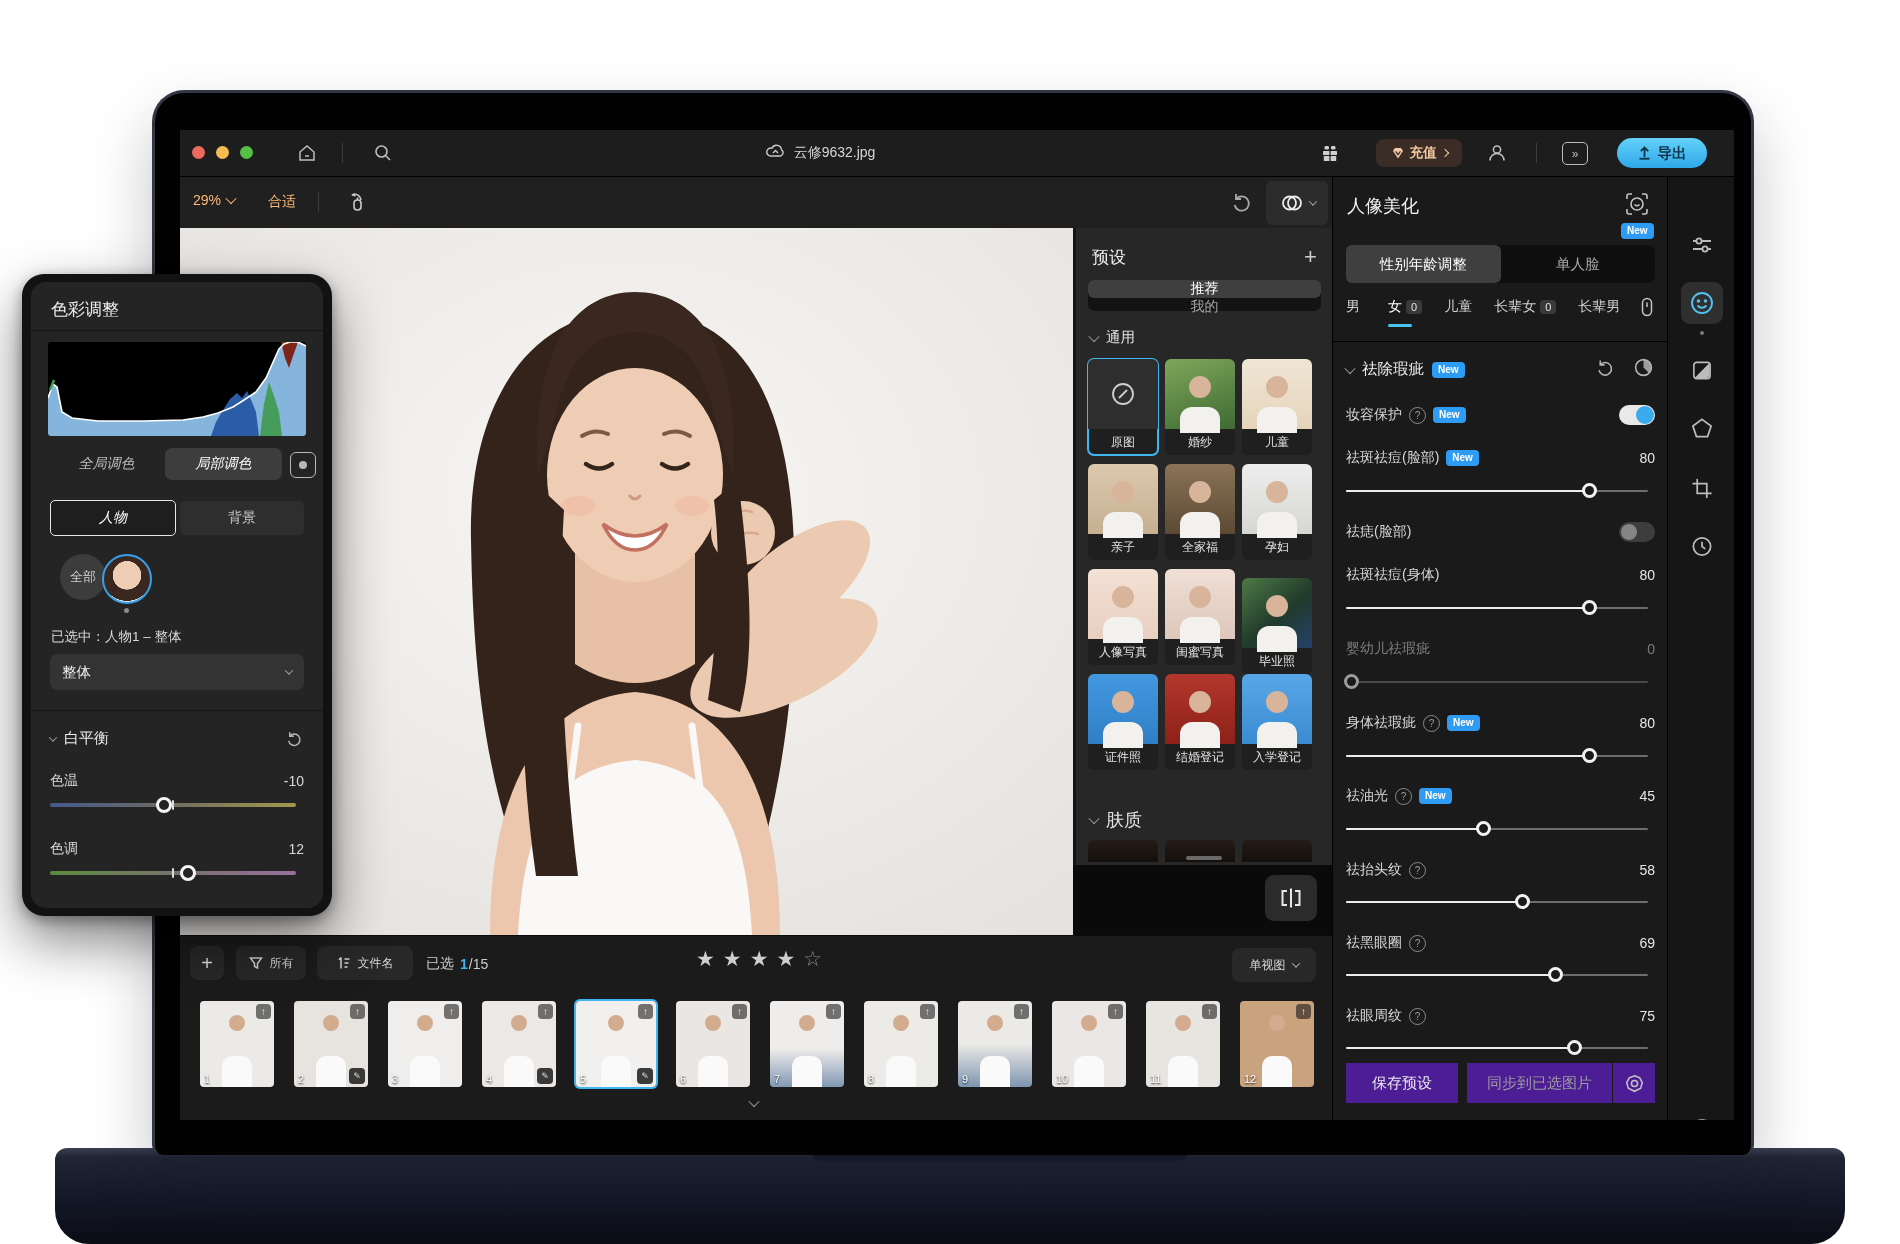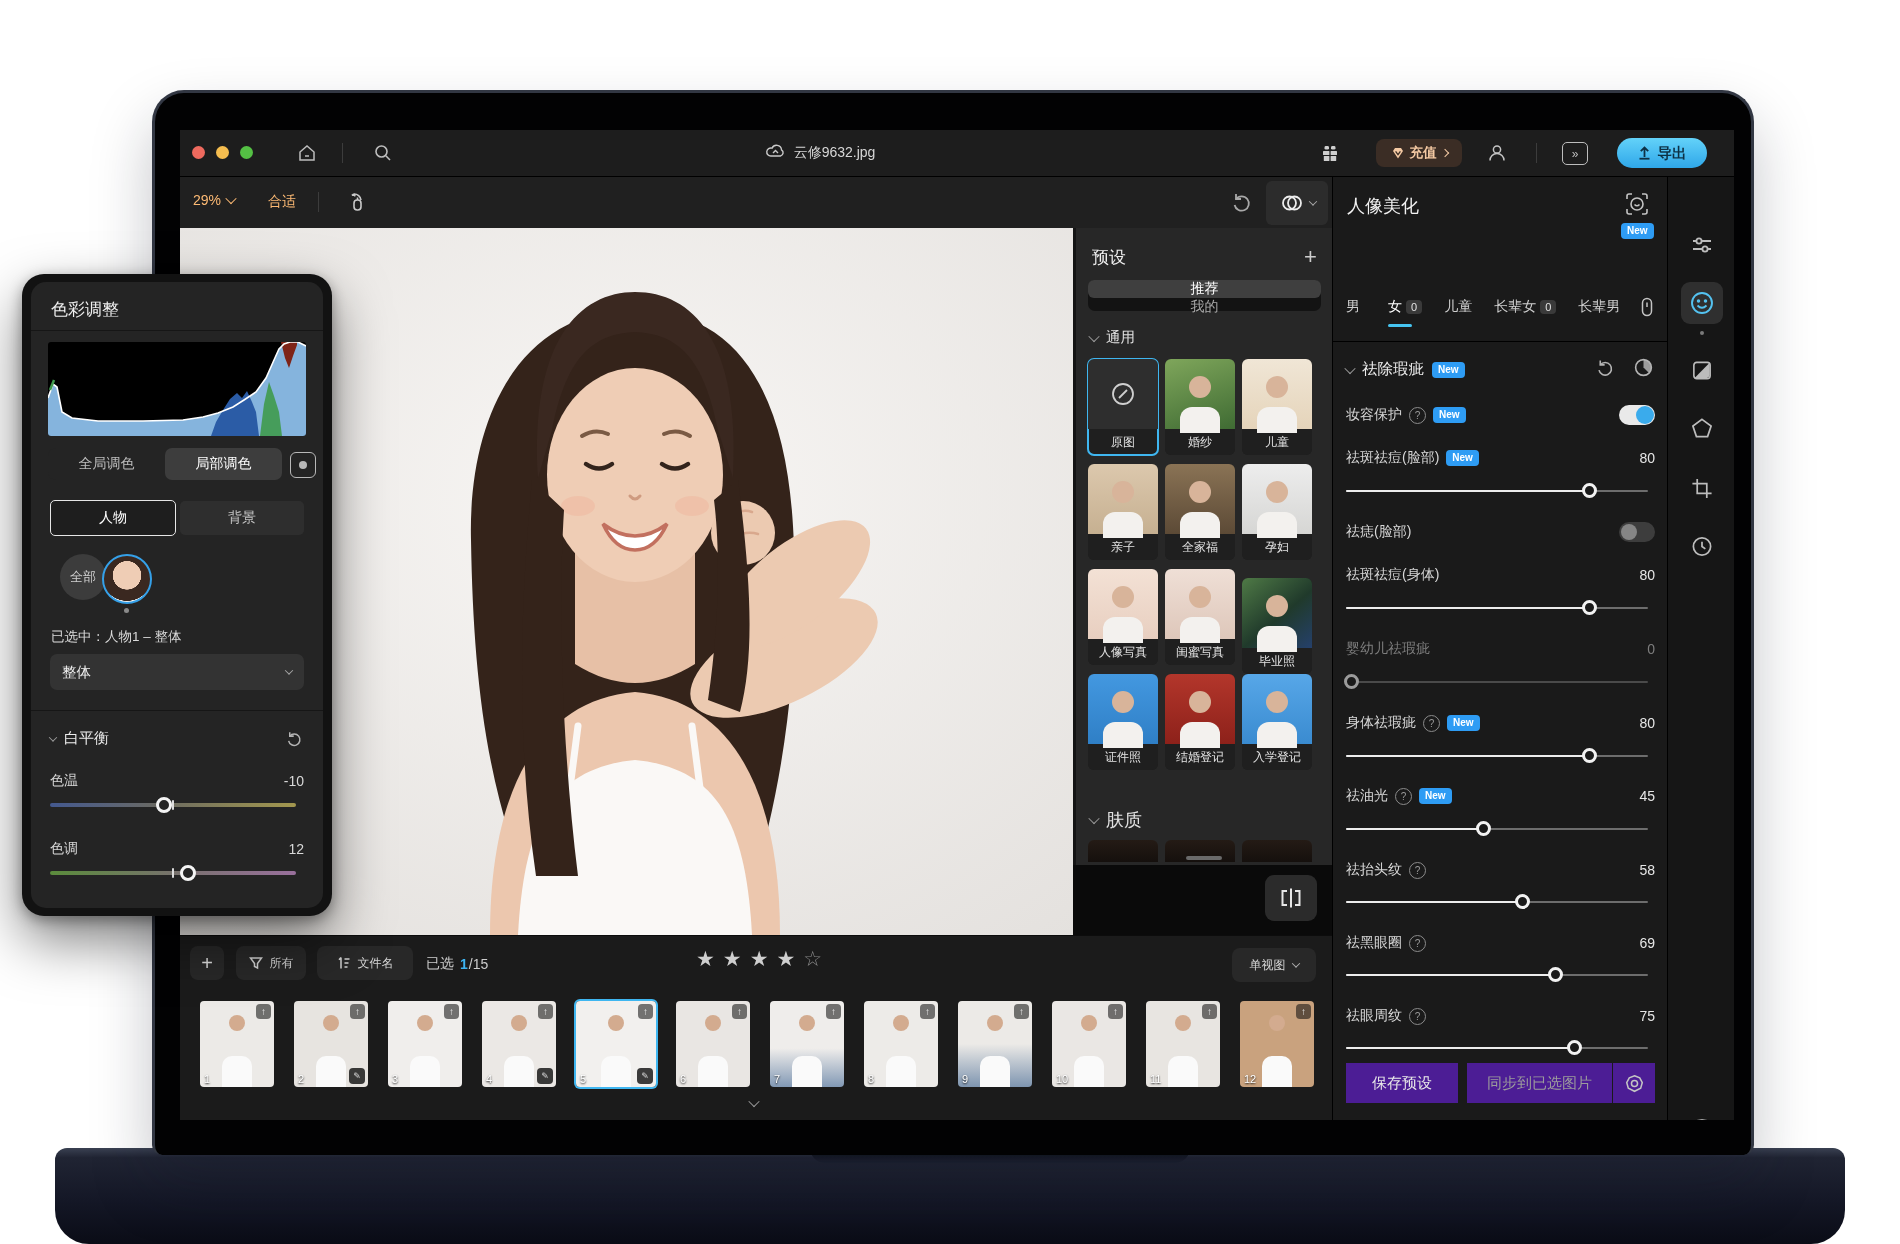--- a/index.html
+++ b/index.html
@@ -314,20 +314,24 @@
     <div class="beautify">
       <div class="abs" style="left:14px;top:17px;font-size:18px;color:#f2f2f2;">人像美化</div>
       <div class="abs" style="left:292px;top:15px;">
         <svg width="24" height="24" viewBox="0 0 24 24" fill="none" stroke="#c4c4c4" stroke-width="1.6">
             <path d="M2,7 V4 a2,2 0 0 1 2,-2 h3 M17,2 h3 a2,2 0 0 1 2,2 v3 M22,17 v3 a2,2 0 0 1 -2,2 h-3 M7,22 H4 a2,2 0 0 1 -2,-2 v-3"></path>
             <circle cx="12" cy="12" r="6"></circle>
             <path d="M9.5,12.5 q2.5,2.5 5,0"></path>
           </svg>
       </div>
       <span class="newbadge abs" style="left:288px;top:46px;z-index:3;">New</span>
+      <div class="seg" style="left:13px;top:68px;width:309px;height:38px;background:#0f0f0f;">
+        <div class="on" style="font-size:14.5px;">性别年龄调整</div>
+        <div style="font-size:14.5px;">单人脸</div>
+      </div>
 
       <div class="abs row" style="left:13px;top:120px;width:309px;gap:0;color:#cfcfcf;font-size:14px;">
         <span>男</span>
         <span style="margin-left:28px;color:#fff;">女</span>
         <span style="margin-left:4px;background:#3a3a3a;border-radius:4px;font-size:11px;padding:1px 5px;color:#e2e2e2;">0</span>
         <span style="margin-left:22px;">儿童</span>
         <span style="margin-left:22px;">长辈女</span>
         <span style="margin-left:4px;background:#3a3a3a;border-radius:4px;font-size:11px;padding:1px 5px;color:#e2e2e2;">0</span>
         <span style="margin-left:22px;">长辈男</span>
         <span style="margin-left:auto;">
@@ -634,30 +638,30 @@
         <svg width="258" height="94" viewBox="0 0 258 94">
           <path d="M0,94 L0,56 L5,42 L9,45 L14,70 L24,76 L50,79 L95,79 L135,78 L155,75 L170,71 L185,65 L196,58 L208,50 L218,36 L226,18 L231,7 L236,2 L242,0 L250,0 L258,4 L258,94 Z" fill="#85b4dd"></path>
           <path d="M163,94 L168,80 L175,68 L182,57 L189,51 L194,56 L199,49 L204,60 L208,70 L211,94 Z" fill="#2b5ca6"></path>
           <path d="M212,94 L216,62 L221,40 L226,54 L231,70 L234,94 Z" fill="#3f9a4d" opacity="0.9"></path>
           <path d="M233,0 L237,16 L241,26 L245,14 L249,3 L249,0 Z" fill="#7e2418"></path>
           <path d="M0,56 L5,42 L9,45 L14,70 L24,76 L50,79 L95,79 L135,78 L155,75 L170,71 L185,65 L196,58 L208,50 L218,36 L226,18 L231,7 L236,2 L242,0 L250,0 L258,4" fill="none" stroke="#fff" stroke-width="1.6"></path>
           <path d="M2,48 L6,38" stroke="#3f9a4d" stroke-width="2.5"></path>
         </svg>
       </div>
 
-      <div class="cp-seg" style="left:17px;top:166px;width:234px;height:32px;background:#242424;">
+      <div class="cp-seg" style="left:17px;top:166px;width:234px;height:32px;background:#242424;font-style:italic;">
         <div>全局调色</div>
         <div class="on">局部调色</div>
       </div>
       <div class="abs" style="left:259px;top:170px;width:24px;height:24px;border:1.6px solid #b8b8b8;border-radius:6px;display:flex;align-items:center;justify-content:center;">
         <span style="width:8px;height:8px;border-radius:50%;background:#b8b8b8;"></span>
       </div>
 
       <div class="abs row" style="left:19px;top:218px;width:254px;gap:4px;">
-        <div style="flex:1;height:34px;border:1.5px solid #e6e6e6;border-radius:5px;background:#1e1e1e;display:flex;align-items:center;justify-content:center;font-size:14px;color:#fff;">人物</div>
+        <div style="flex:1;height:34px;border:1.5px solid #e6e6e6;border-radius:5px;background:#1e1e1e;display:flex;align-items:center;justify-content:center;font-size:14px;color:#fff;font-style:italic;">人物</div>
         <div style="flex:1;height:34px;border-radius:5px;background:#2e2e2e;display:flex;align-items:center;justify-content:center;font-size:14px;color:#c2c2c2;">背景</div>
       </div>
 
       <div class="abs" style="left:29px;top:272px;width:46px;height:46px;border-radius:50%;background:#3c3c3c;display:flex;align-items:center;justify-content:center;font-size:13px;color:#cfcfcf;">全部</div>
       <div class="abs" style="left:71px;top:272px;width:46px;height:46px;border-radius:50%;border:2.5px solid #35a0e8;overflow:hidden;background:radial-gradient(circle at 50% 42%,#efcdb5 0 40%,#3a2820 41% 72%,#f3efec 73%);"></div>
       <div class="abs" style="left:93px;top:326px;width:5px;height:5px;border-radius:50%;background:#8a8a8a;"></div>
 
       <div class="abs" style="left:20px;top:346px;font-size:13.5px;color:#d9d9d9;">已选中：人物1 – 整体</div>
 
       <div class="abs row" style="left:19px;top:372px;width:254px;height:36px;background:#333333;border-radius:7px;padding:0 12px;box-sizing:border-box;">

